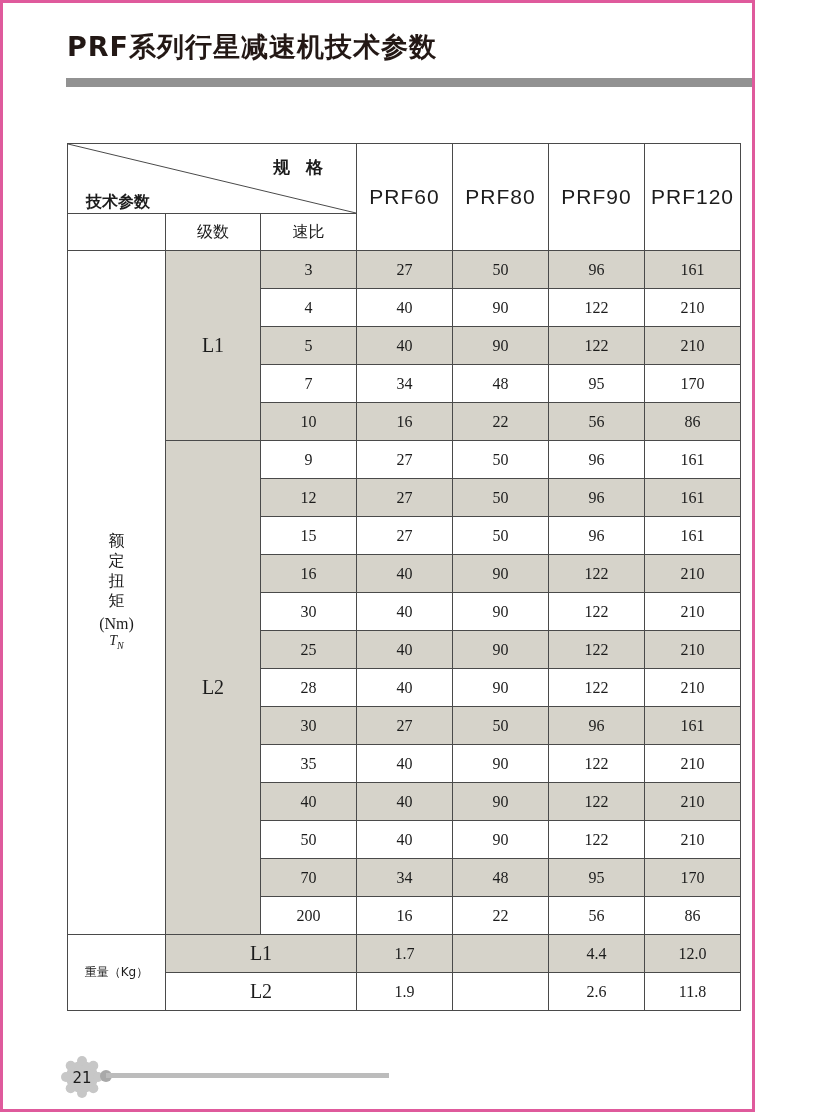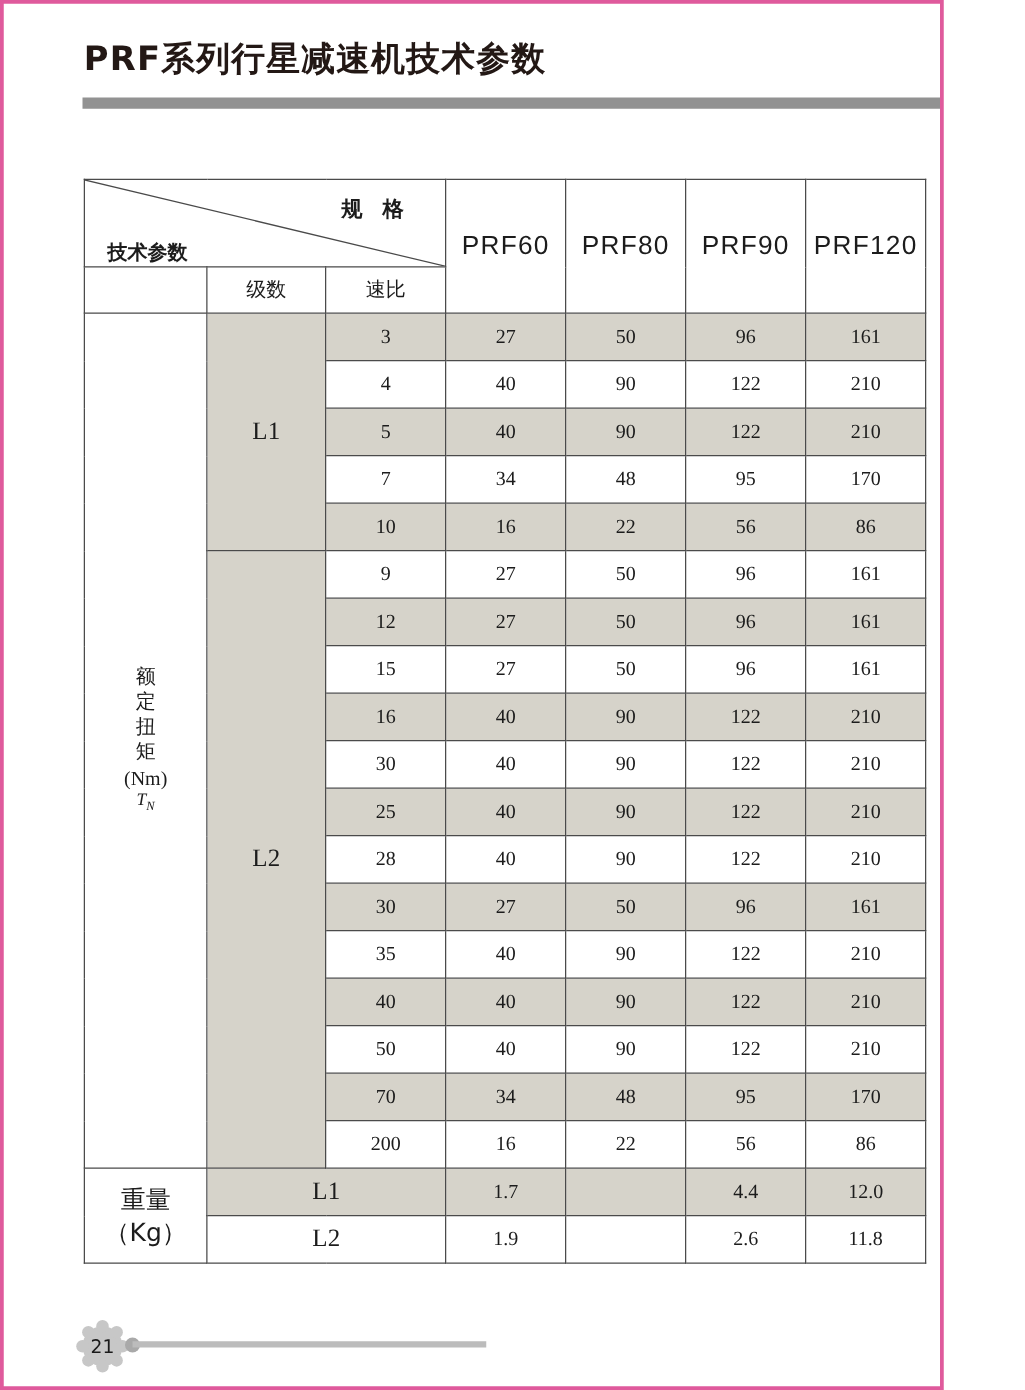--- a/index.html
+++ b/index.html
@@ -36,21 +36,21 @@
   .lbl-spec   { position:absolute; top:12px; right:28px; font-size:17px; font-weight:bold; letter-spacing:5px; white-space:nowrap; }
   .lbl-params { position:absolute; left:18px; bottom:0; font-size:16px; font-weight:bold; white-space:nowrap; }
 
   .stage-cell, .stage-cell-wide { font-family:"Liberation Serif", serif; font-size:20px; }
   .torque-label-cell { background:#ffffff; }
   .torque-wrap { display:flex; flex-direction:column; align-items:center; justify-content:center; }
   .tchar { font-size:16px; line-height:20px; }
   .tunit { font-family:"Liberation Serif", serif; font-size:16px; margin-top:4px; line-height:17px; }
   .tsym  { font-family:"Liberation Serif", serif; font-size:14px; font-style:italic; line-height:17px; }
   .tsym sub { font-size:10px; }
-  .weight-label-cell { font-size:20px; font-weight:bold; background:#ffffff; }
+  .weight-label-cell { font-size:12px; font-weight:bold; background:#ffffff; }
 
   .footer-gear { position:absolute; left:56px; top:1051px; }
   .footer-dot  { position:absolute; left:97px; top:1067px; width:12px; height:12px; border-radius:50%; background:#a9a9a9; }
   .footer-line { position:absolute; left:103px; top:1070px; width:283px; height:5px; background:#bcbcbc; }
 </style>
 </head>
 <body>
 
 <div class="page">
 

